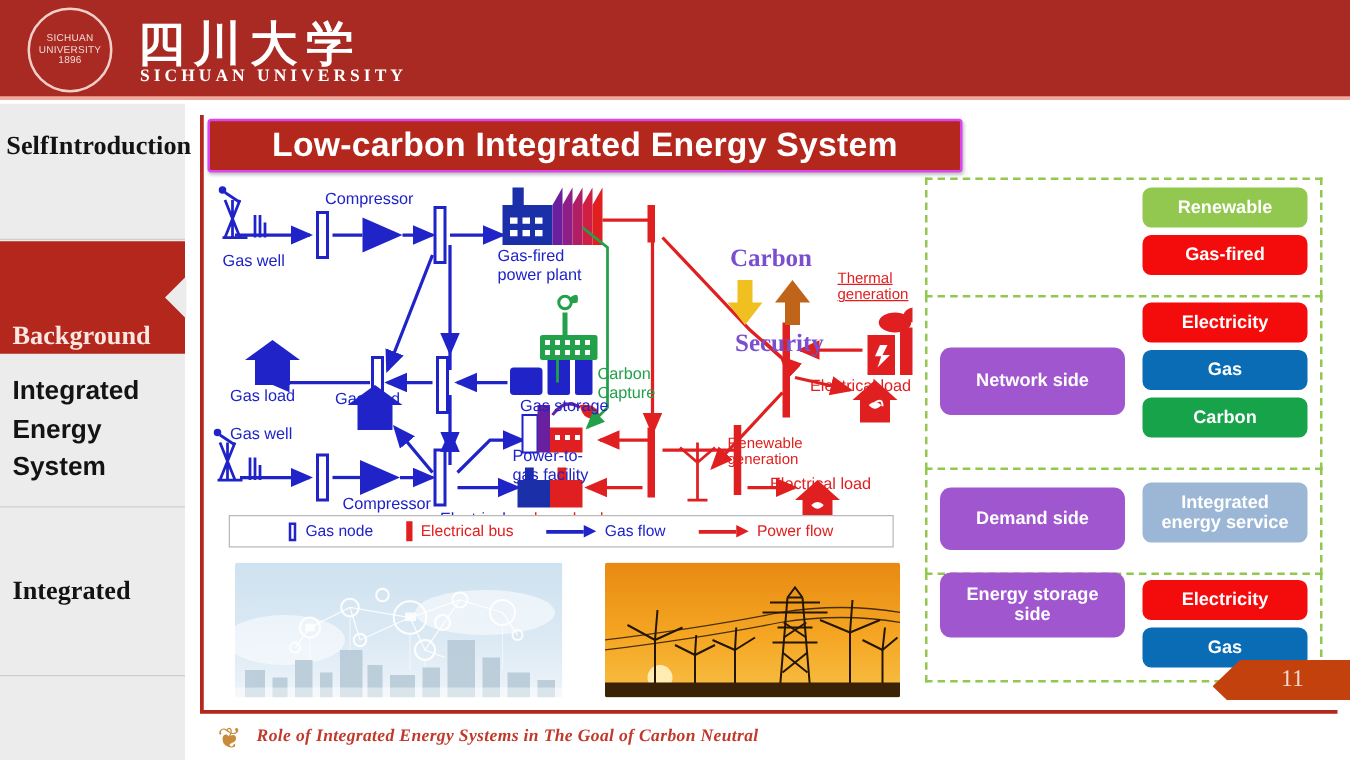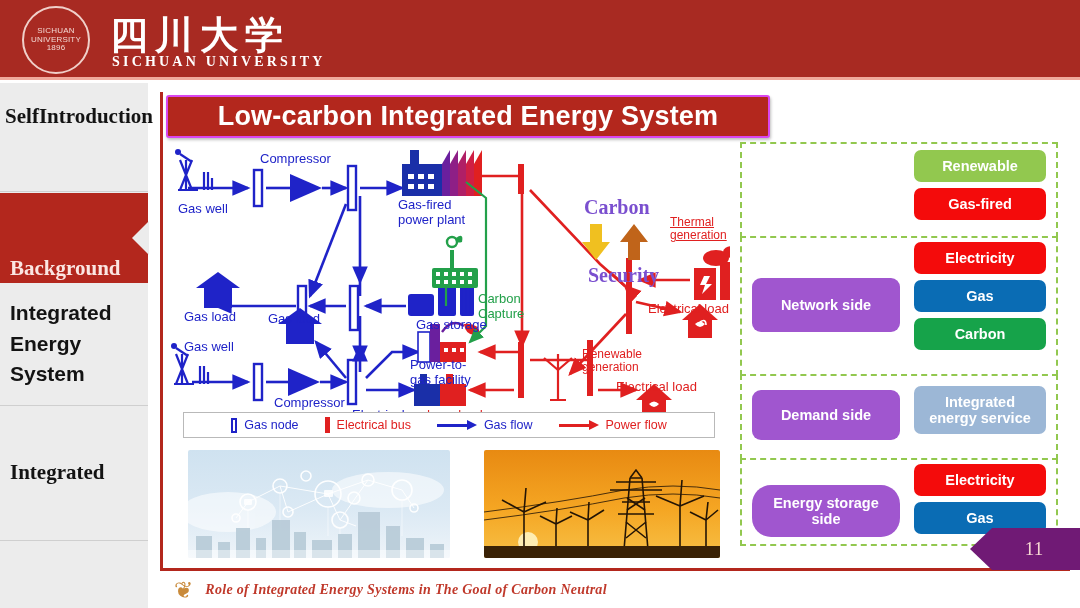--- a/index.html
+++ b/index.html
@@ -66,21 +66,21 @@
   .rsec.s1{top:0;height:96px;border-bottom-width:2px;}
   .rsec.s2{top:94px;height:140px;border-top:none;}
   .rsec.s3{top:232px;height:86px;border-top:none;}
   .rsec.s4{top:316px;height:88px;border-top:none;}
   .chip{position:absolute;border-radius:9px;display:flex;align-items:center;justify-content:center;
      color:#fff;font-weight:bold;text-align:center;line-height:1.12;box-sizing:border-box;}
   .chip.side{left:10px;width:148px;font-size:14.5px;background:#a056cf;}
   .chip.val{left:172px;width:132px;font-size:14.5px;border-radius:7px;}
 
   
-  .pagebadge{position:absolute;right:0;top:528px;width:110px;height:42px;background:#701a75;
+  .pagebadge{position:absolute;right:0;top:528px;width:110px;height:32px;background:#c2410c;
     clip-path:polygon(22px 0,110px 0,110px 42px,22px 42px,0 21px);
     display:flex;align-items:center;justify-content:center;}
   .pagebadge span{color:#f5d6d2;font-size:19px;font-family:"Liberation Serif",serif;padding-left:18px;}
 
   
   .footer{position:absolute;left:160px;top:572px;width:920px;height:36px;display:flex;align-items:center;gap:12px;padding-left:14px;box-sizing:border-box;}
   .footer .fmark{font-size:23px;color:#c98a3a;line-height:1;}
   .footer .ftext{font-family:"Liberation Serif",serif;font-style:italic;font-weight:bold;font-size:14px;color:#c0392b;letter-spacing:.3px;}
 </style>
 </head>
@@ -505,21 +505,21 @@
       <div class="chip val" style="top:44px;height:32px;background:#0a6cb4;">Gas</div>
       <div class="chip val" style="top:82px;height:32px;background:#16a34a;">Carbon</div>
     </div>
 
     <div class="rsec s3">
       <div class="chip side" style="top:16px;height:50px;">Demand side</div>
       <div class="chip val" style="top:12px;height:48px;background:#9cb7d6;">Integrated<br>energy service</div>
     </div>
 
     <div class="rsec s4">
-      <div class="chip side" style="top:27px;height:52px;border-radius:19px;">Energy storage<br>side</div>
+      <div class="chip side" style="top:0;height:52px;">Energy storage<br>side</div>
       <div class="chip val" style="top:6px;height:32px;background:#f40b0b;">Electricity</div>
       <div class="chip val" style="top:44px;height:32px;background:#0a6cb4;">Gas</div>
     </div>
   </div>
 
   <div class="pagebadge">
     <span>11</span>
   </div>
 
   <div class="footer">

